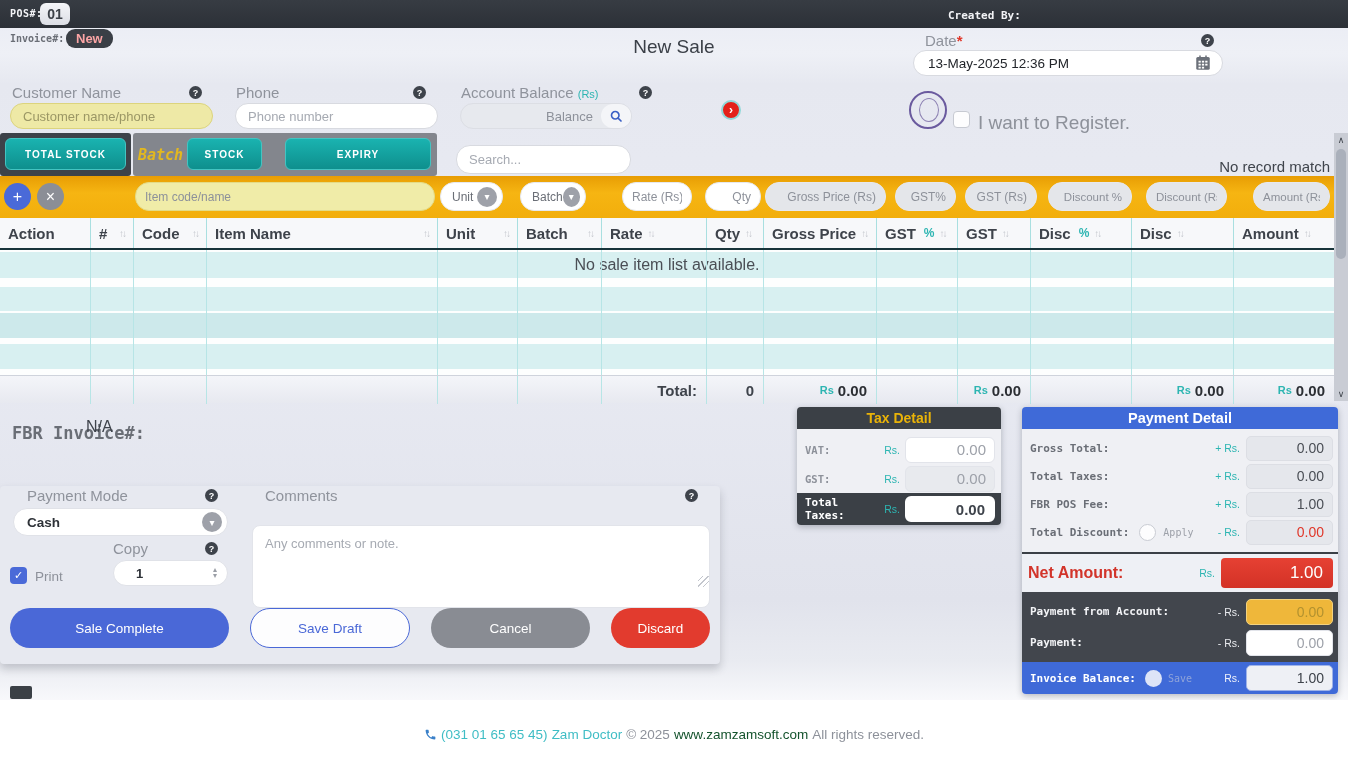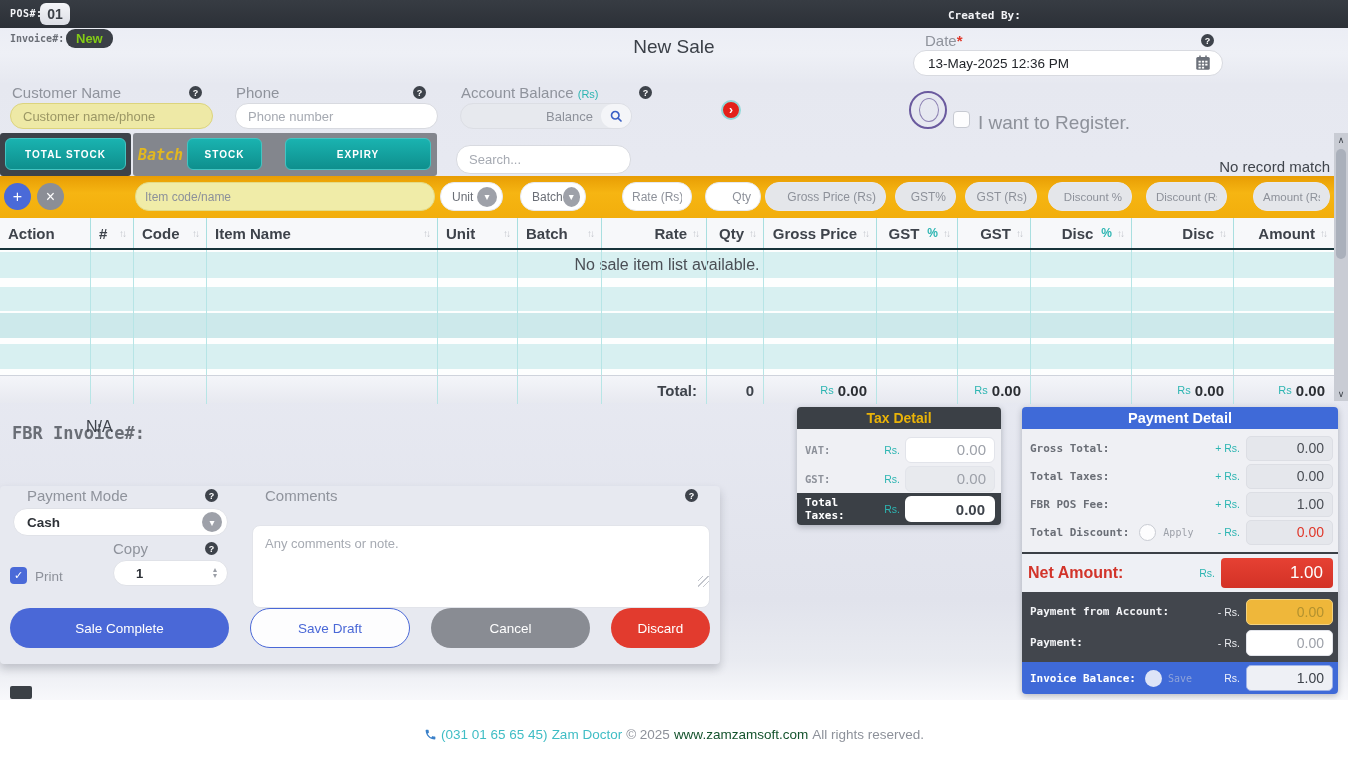--- a/index.html
+++ b/index.html
@@ -16,21 +16,21 @@
                background:linear-gradient(180deg,#f5f6f9,#dcdee5); color:#3c4148; font-size:14px; font-weight:bold;
                display:flex; align-items:center; justify-content:center; }
   .createdby-label { position:absolute; left:948px; top:9px; color:#f2f3f6; font-size:11px; font-weight:bold; }
   .createdby-input { position:absolute; left:1012px; top:3px; width:326px; height:22px; border-radius:11px; border:1px solid #b9bcc4;
                      background:linear-gradient(180deg,#e6e8ee,#f6f7fa); color:#3f444c; font-size:14px; padding:0 10px;
                      font-family:"Liberation Sans",sans-serif; }
 
   
   .invoice-label { position:absolute; left:10px; top:33px; font-size:10px; color:#6a6e76; font-weight:bold; }
   .invoice-badge { position:absolute; left:66px; top:29px; padding:2px 10px; background:#3a3f46; border-radius:9px;
-                   color:#84cc16; font-size:13px; font-weight:bold; }
+                   color:#fca5a5; font-size:13px; font-weight:bold; }
   .page-title { position:absolute; left:0; top:36px; width:1348px; text-align:center; font-size:19px; color:#3b4048; }
   .date-label { position:absolute; left:925px; top:32px; font-size:15px; color:#8f939c; }
   .date-label .req { color:#e0372a; font-weight:bold; }
   .date-input { position:absolute; left:913px; top:50px; width:310px; height:26px; background:#fff; border:1px solid #d8dae0;
                 border-radius:13px; display:flex; align-items:center; padding:0 10px 0 14px; }
   .date-value { flex:1; font-size:13.5px; color:#23262b; }
 
   .qi { width:13px; height:13px; border-radius:50%; background:#3e434b; color:#fff; font-size:9px; font-weight:bold;
         display:inline-flex; align-items:center; justify-content:center; }
 
@@ -80,34 +80,34 @@
   .dd-pill { display:flex; align-items:center; justify-content:space-between; padding:0 5px 0 11px; background:#fff; color:#6a6e76; cursor:pointer; }
   .dd-circle { width:20px; height:20px; border-radius:50%; background:#9ea1a9; color:#fff; display:flex; align-items:center;
                justify-content:center; font-size:10px; }
 
   
   .grid14 { display:grid; grid-template-columns:90px 43px 73px 231px 80px 84px 105px 57px 113px 81px 73px 101px 102px 101px; }
   .thead { position:absolute; left:0; top:218px; width:1334px; height:32px; background:#f7f8fa; border-bottom:2px solid #18343a; }
   .th { display:flex; align-items:center; font-size:15px; font-weight:bold; color:#3e434b; padding:0 8px; border-left:1px solid #a9dfe0; }
   .th:first-child { border-left:none; }
   .th.hl { justify-content:space-between; }
-  .th.hr { justify-content:flex-end; gap:5px; }
+  .th.hr { gap:5px; }
   .sort { font-size:10px; color:#c3c6cd; letter-spacing:-2px; cursor:pointer; }
   .pct { color:#2db5b2; font-size:12px; margin-left:3px; }
   .tbody { position:absolute; left:0; top:250px; width:1334px; height:125px; background:#fdfefe; }
   .stripe { position:absolute; left:0; width:1334px; background:#d8f0f1; }
   .empty-text { position:absolute; left:0; top:2px; width:1334px; height:26px; line-height:26px; text-align:center;
                 font-size:16px; color:#4a4e55; }
   .vline { position:absolute; top:0; width:1px; height:125px; background:#b7e5e6; }
   .totalrow { position:absolute; left:0; top:375px; width:1334px; height:28px;
               background:linear-gradient(180deg,#f4f5f9,#e7e9f0); border-top:1px solid #cfd3dc; }
   .tc { display:flex; align-items:center; justify-content:flex-end; padding:0 9px; border-left:1px solid #b7e5e6; height:28px; }
   .tc:first-child { border-left:none; }
   .tc .lbl { font-size:15px; font-weight:bold; color:#3e434b; }
-  .rs { color:#2db5b2; font-size:11px; font-weight:normal; margin-right:4px; }
+  .rs { color:#2db5b2; font-size:11px; font-weight:bold; margin-right:4px; }
   .money { font-size:15px; font-weight:bold; color:#2b2e33; }
 
   
   .vscroll { position:absolute; left:1334px; top:133px; width:14px; height:268px; background:#c9ccd4; }
   .vs-arrow { position:absolute; left:0; width:14px; height:14px; color:#3e434b; font-size:9px; display:flex; align-items:center; justify-content:center; cursor:pointer; }
   .vs-thumb { position:absolute; left:2px; top:16px; width:10px; height:110px; border-radius:5px; background:#aab0bb; cursor:pointer; }
 
   
   .fbr-label { position:absolute; left:12px; top:423px; font-size:17px; font-weight:bold; color:#6a6e76; }
   .fbr-value { position:absolute; left:86px; top:418px; font-size:16px; color:#3f444c; }

